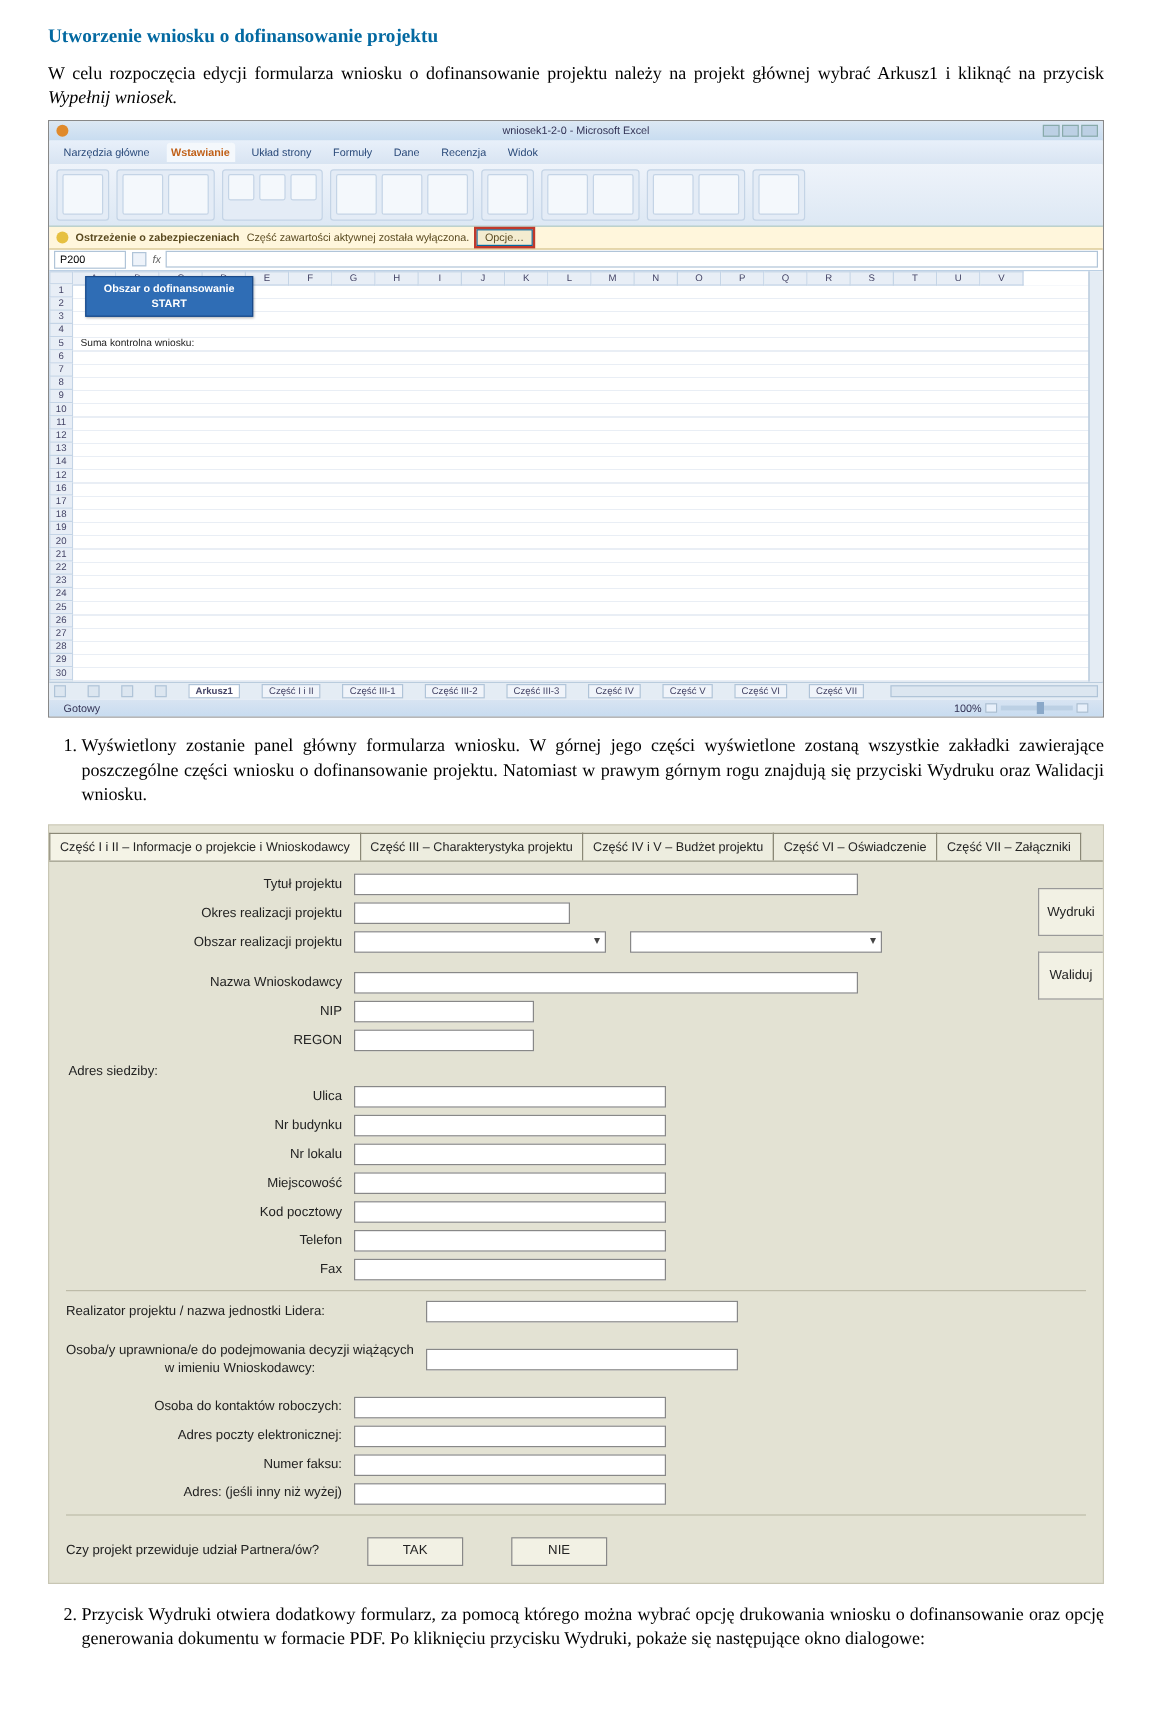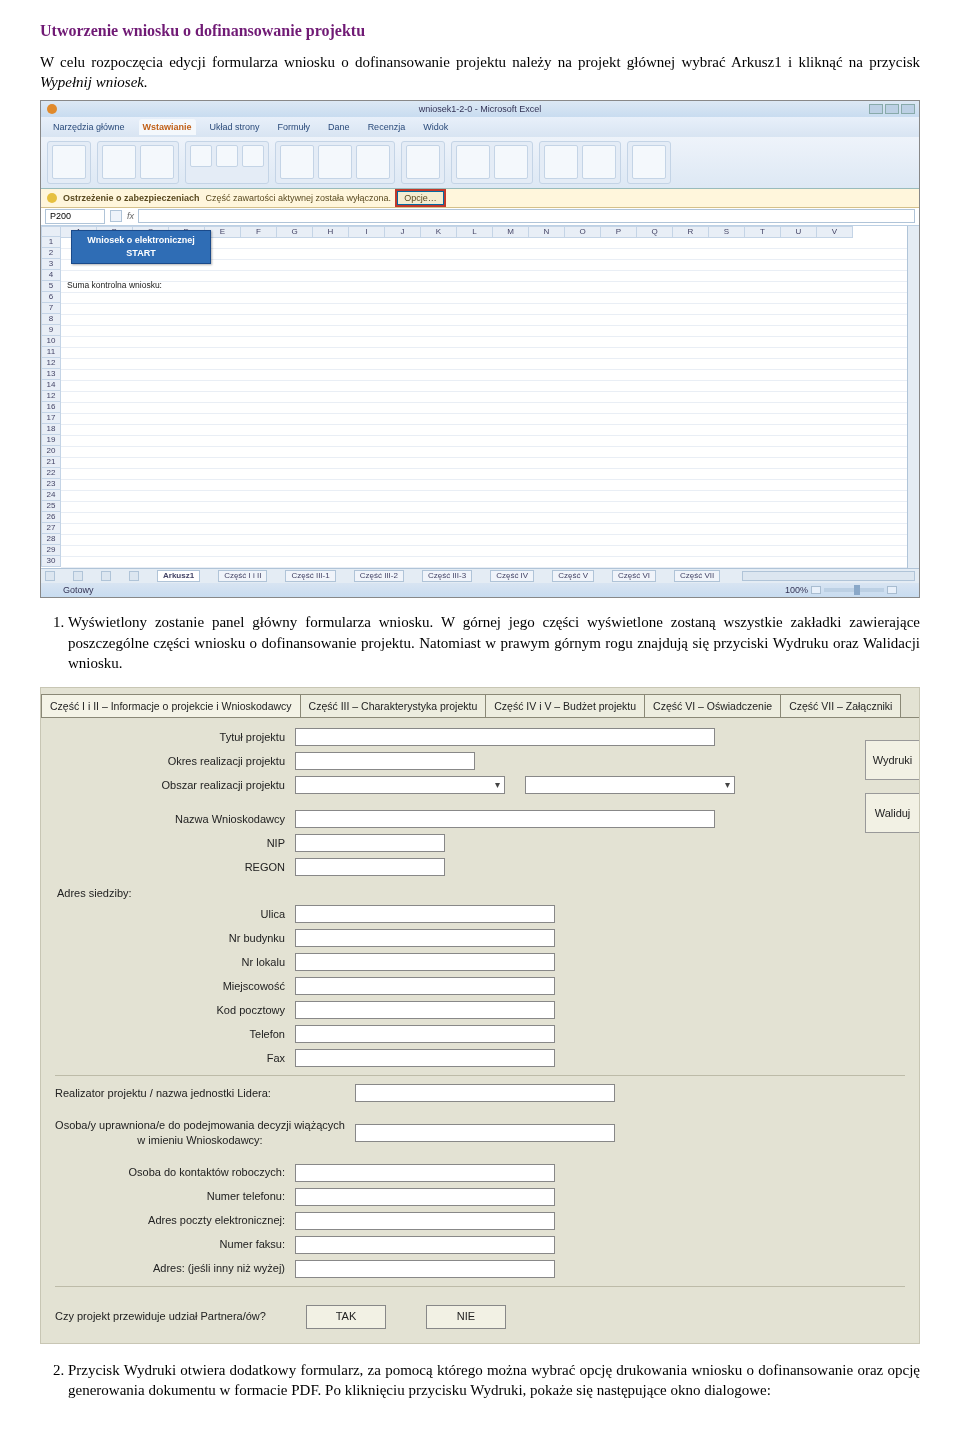--- a/index.html
+++ b/index.html
@@ -8,21 +8,21 @@
     font-size: 15px;
     color: #000;
     background: #fff;
     width: 960px;
     margin: 0 auto;
     padding: 20px 40px 10px 40px;
     line-height: 1.35;
   }
   h2.section-title {
     font-weight: bold;
-    color: #701a75;
+    color: #0369a1;
     font-size: 16px;
     margin-bottom: 10px;
   }
   .body-text { margin-bottom: 8px; text-align: justify; }
   .italic { font-style: italic; }
   ol.numbered { margin: 8px 0 14px 28px; }
   ol.numbered li { margin-bottom: 8px; text-align: justify; }
 
   
   .excel {
@@ -96,21 +96,21 @@
     display:flex; align-items:center; gap:18px;
     background:#e4ecf4; border-top:1px solid #b0c4d8; padding:1px 4px;
     font-size:8px; color:#446;
   }
   .sheet-tabs .navb { width:10px;height:10px;background:#dce6f0;border:1px solid #b0c4d8; }
   .sheet-tabs .stab { padding:0 5px; background:#f0f4fa; border:1px solid #b0c4d8; }
   .sheet-tabs .stab.active { background:#fff; font-weight:bold; }
   .sheet-tabs .spacer { flex:1; height:10px; background:#dce6f0; border:1px solid #b0c4d8; margin-left:4px; }
   .excel-status {
     display:flex; align-items:center; justify-content:space-between;
-    background:linear-gradient(#d8e4f2,#c8dcf0); padding:1px 22px; color:#335;
+    background:linear-gradient(#d8e4f2,#c8dcf0); padding:1px 12px; color:#335;
   }
   .zoom { display:flex; align-items:center; gap:3px; }
   .zoom .zb { width:10px;height:8px;background:#e8f0fa;border:1px solid #a8bcd0; }
   .zoom .slider { width:60px;height:4px;background:#bcd0e4;position:relative; }
   .zoom .slider::after{ content:""; position:absolute; left:50%; top:-3px; width:6px; height:10px; background:#8aa8c8; }
   .scrollbar-v { position:absolute; right:0; top:0; bottom:0; width:12px; background:#e4ecf4; border-left:1px solid #b0c4d8; }
 
   
   .form-shot {
     width:100%;
@@ -300,21 +300,21 @@
         <div class="ch">P</div>
         <div class="ch">Q</div>
         <div class="ch">R</div>
         <div class="ch">S</div>
         <div class="ch">T</div>
         <div class="ch">U</div>
         <div class="ch">V</div>
       </div>
       <div class="gridrows"></div>
       <div class="blue-btn">
-        <span>Wniosek o elektronicznej</span>
+        <span>Obszar o dofinansowanie</span>
         <span>START</span>
       </div>
       <div class="suma-text">Suma kontrolna wniosku:</div>
       <div class="scrollbar-v"></div>
     </div>
   </div>
   <div class="sheet-tabs">
     <span class="navb"></span>
     <span class="navb"></span>
     <span class="navb"></span>
@@ -429,24 +429,20 @@
         <div class="flabel" style="text-align:center;width:300px">Osoba/y uprawniona/e do podejmowania decyzji wiążących w imieniu Wnioskodawcy:</div>
         <div class="finput mid"></div>
       </div>
 
     <div class="section-gap"></div>
     <div class="frow">
         <div class="flabel">Osoba do kontaktów roboczych:</div>
         <div class="finput mid"></div>
       </div>
     <div class="frow">
-        <div class="flabel">Numer telefonu:</div>
-        <div class="finput mid"></div>
-      </div>
-    <div class="frow">
         <div class="flabel">Adres poczty elektronicznej:</div>
         <div class="finput mid"></div>
       </div>
     <div class="frow">
         <div class="flabel">Numer faksu:</div>
         <div class="finput mid"></div>
       </div>
     <div class="frow">
         <div class="flabel">Adres: (jeśli inny niż wyżej)</div>
         <div class="finput mid"></div>

